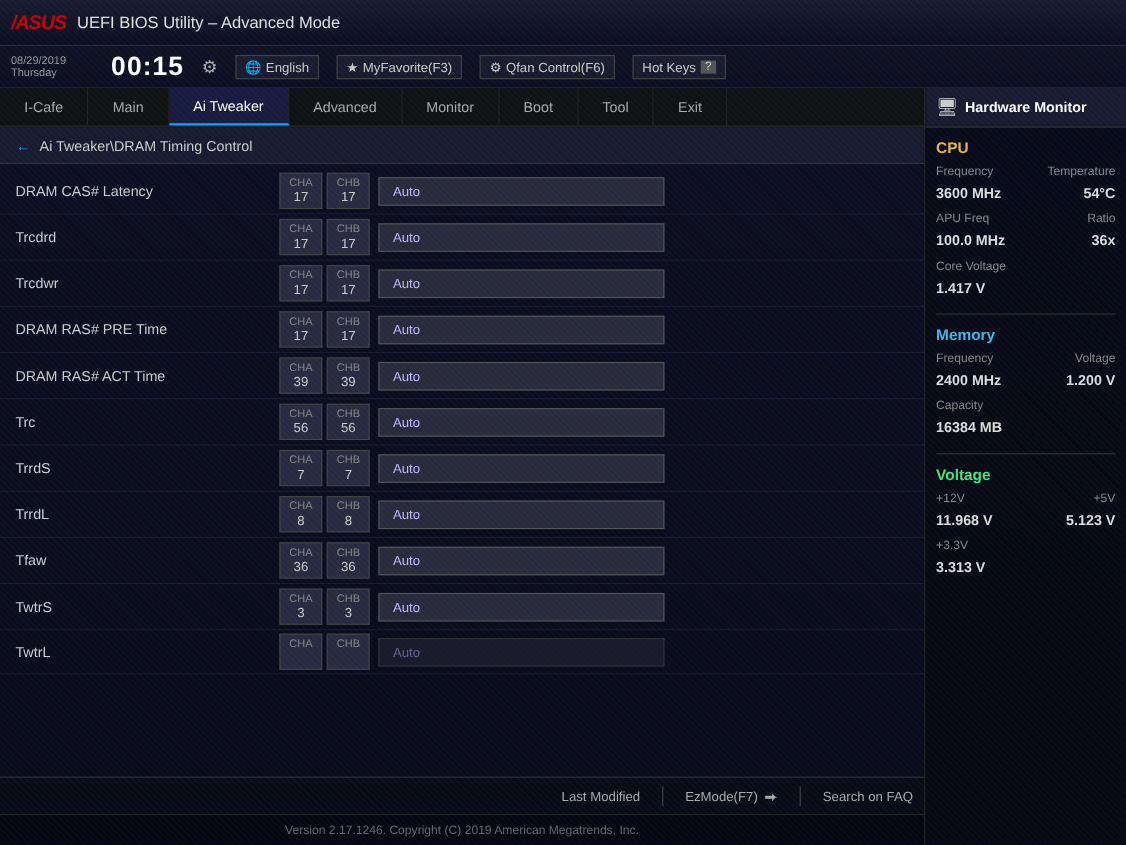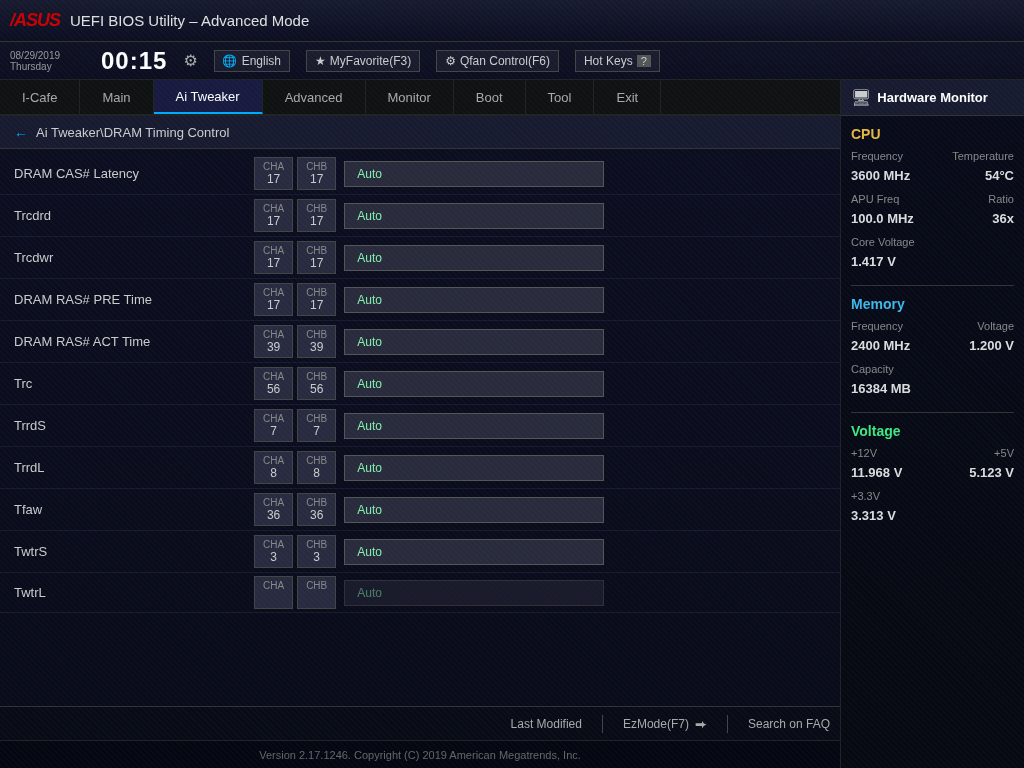--- a/index.html
+++ b/index.html
@@ -226,21 +226,21 @@
       font-size: 12px;
       color: #ccc;
       display: block;
       text-align: center;
     }
 
     .setting-value {
       flex: 1;
       background: #2a2a3a;
       border: 1px solid #555;
-      color: #86efac;
+      color: #c4b5fd;
       padding: 5px 12px;
       font-size: 12px;
       max-width: 260px;
     }
 
     
     .bottom-bar {
       display: flex;
       align-items: center;
       justify-content: flex-end;

